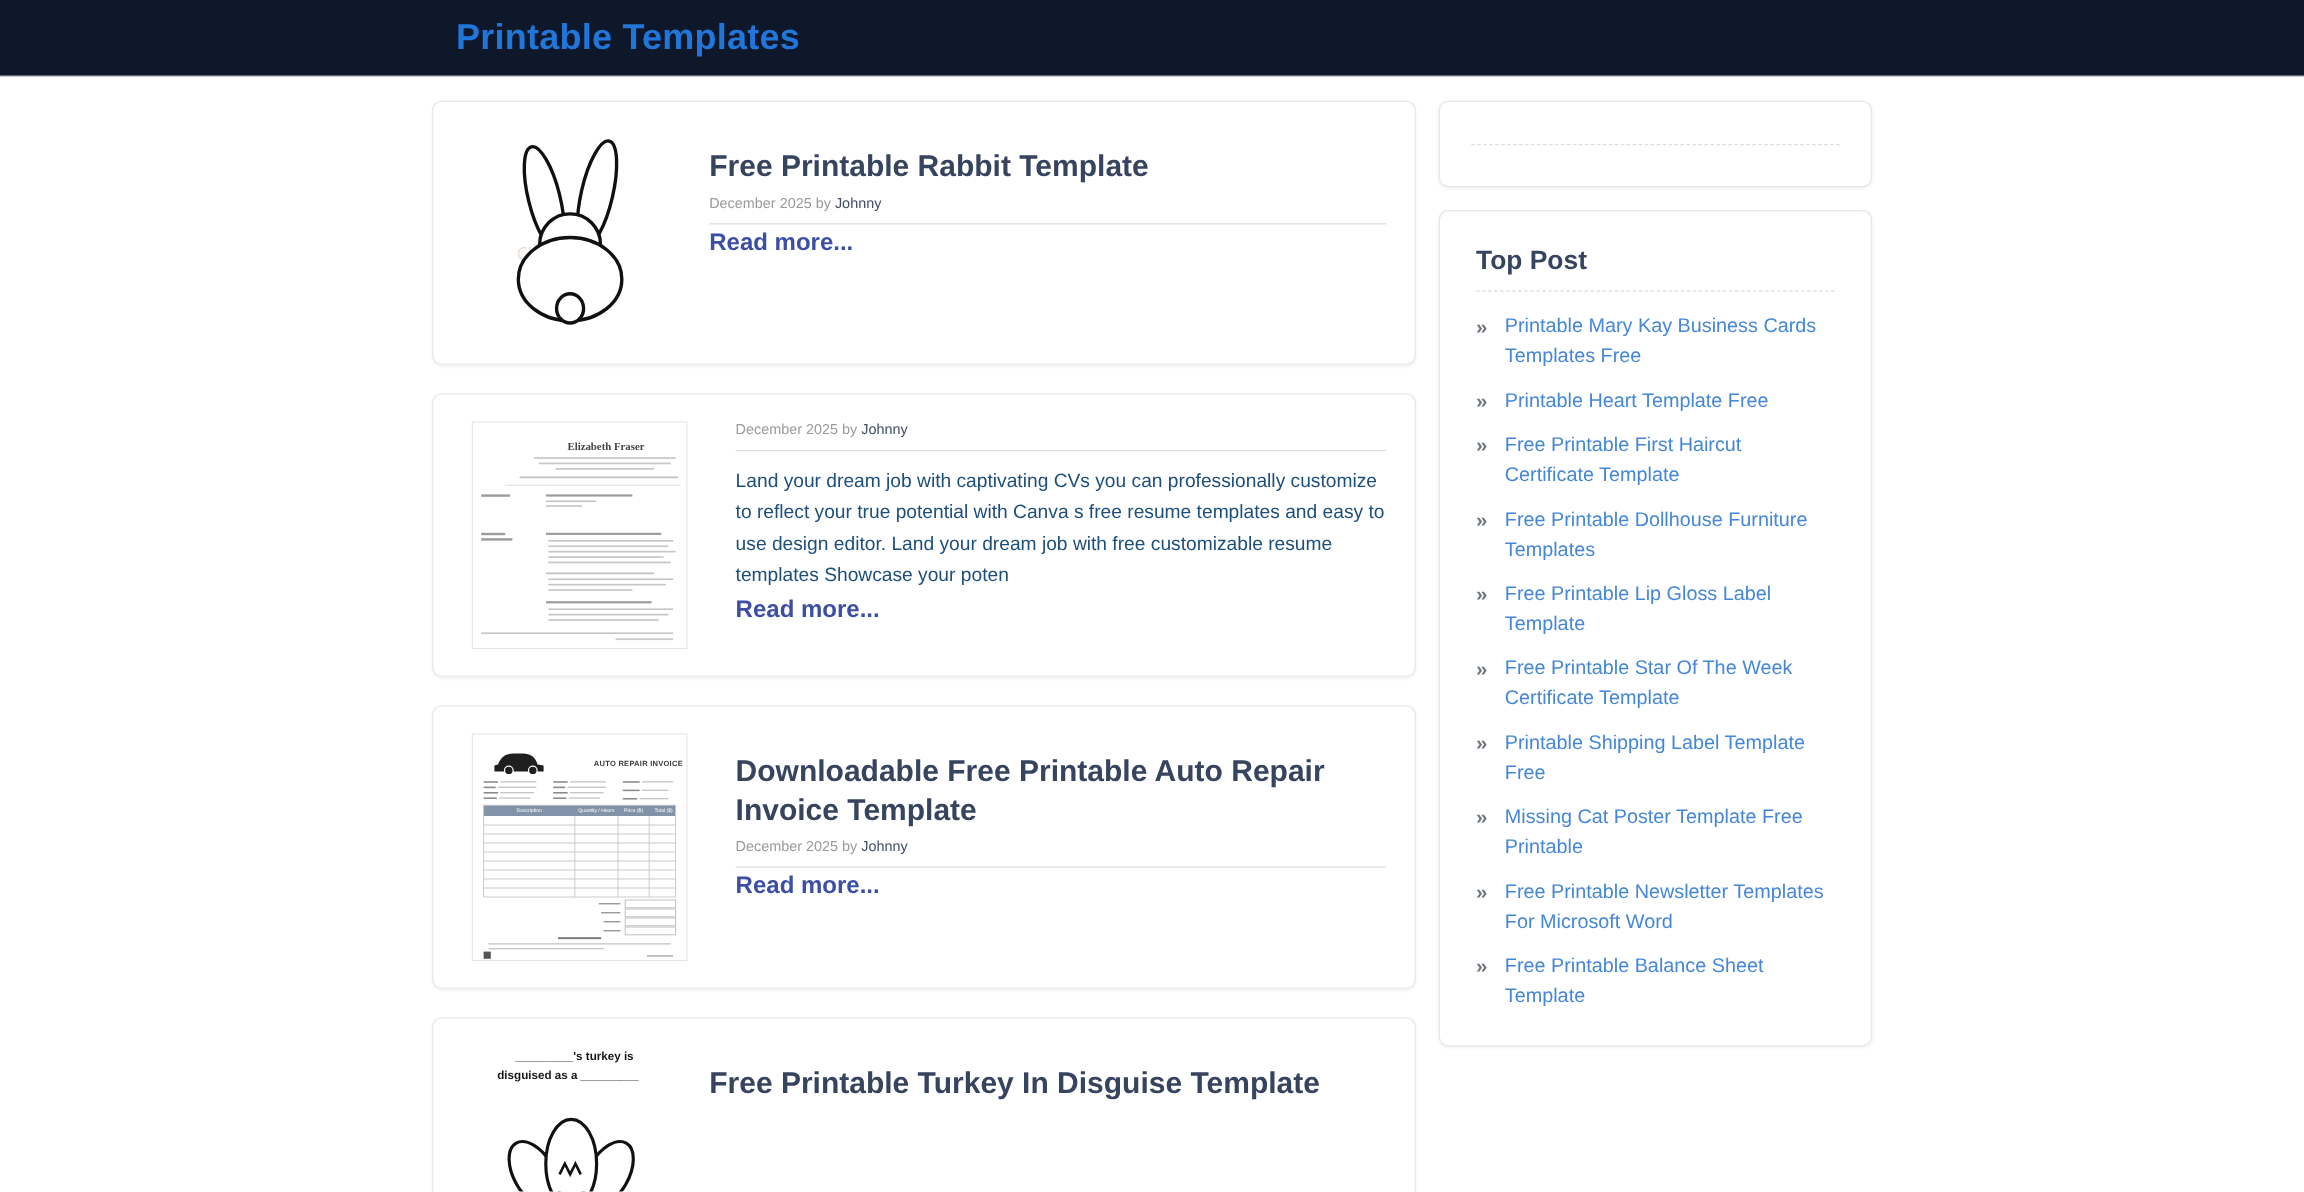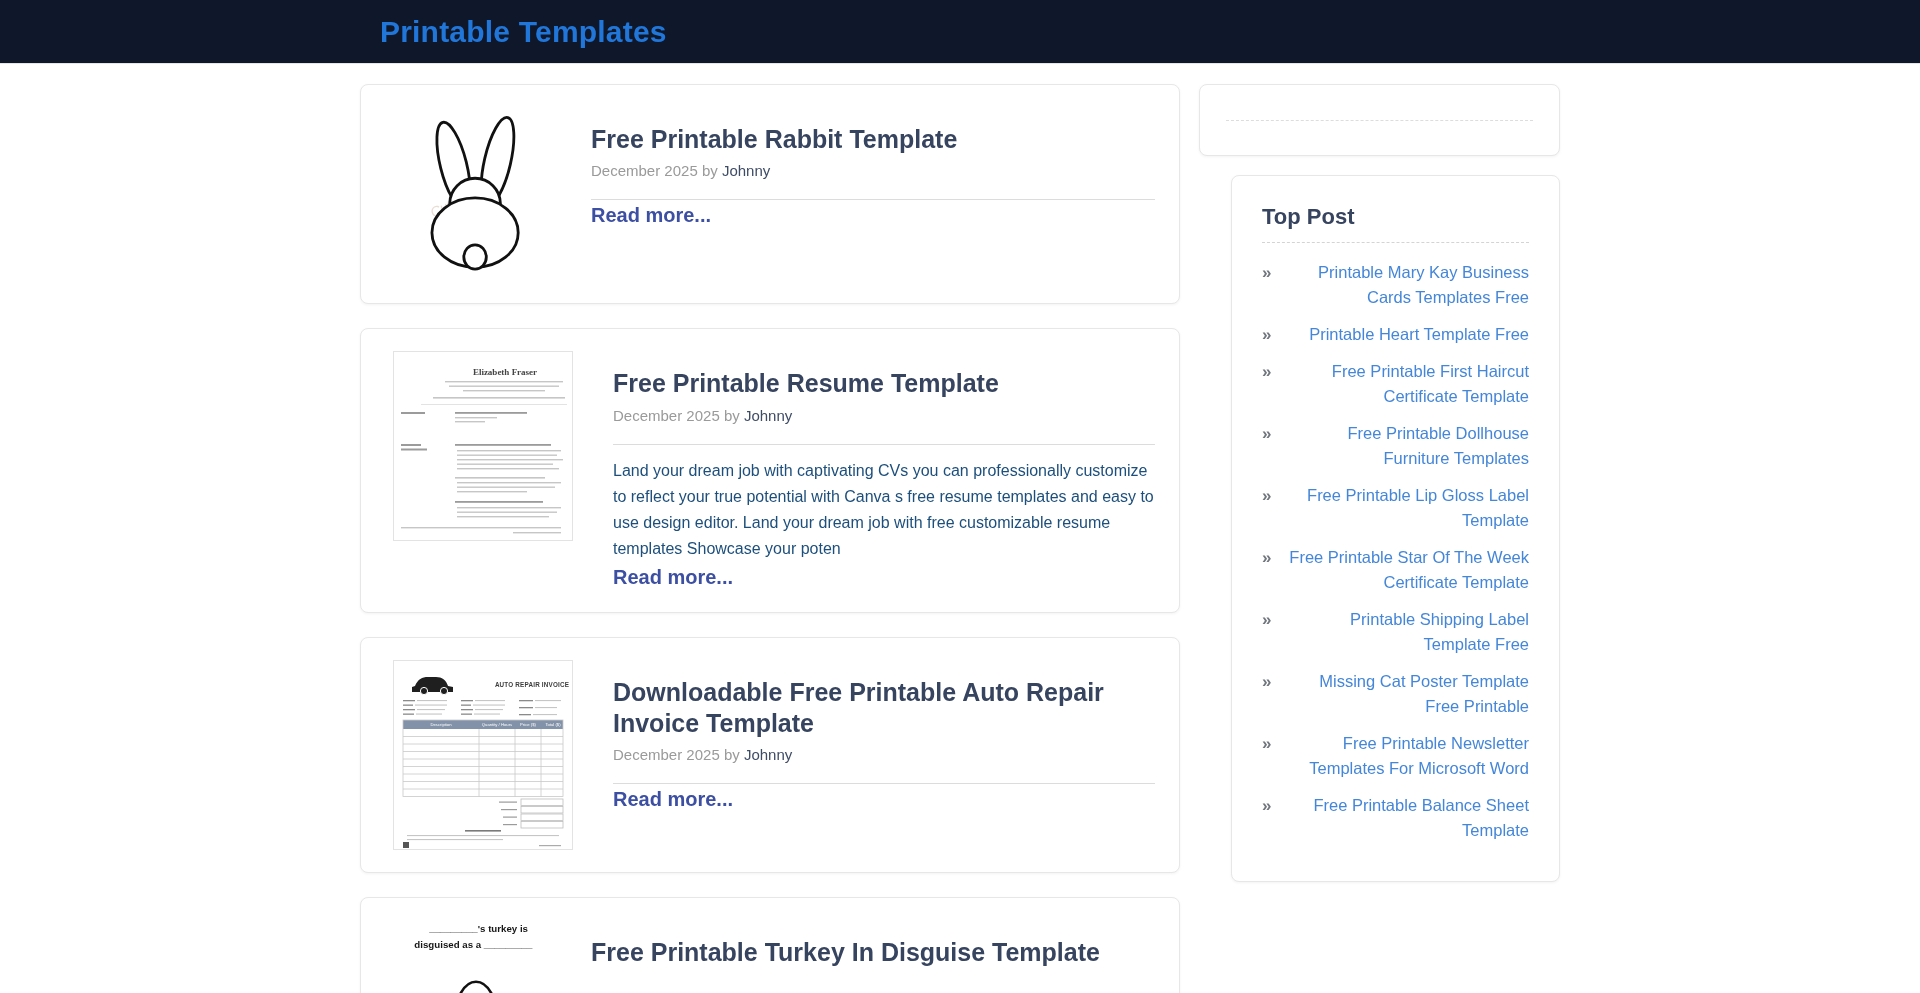--- a/index.html
+++ b/index.html
@@ -31,41 +31,41 @@
   .post-card { display:flex; padding:22px 24px 22px 32px; gap:40px; }
   .thumb { flex:0 0 180px; width:180px; }
   .thumb svg { display:block; width:100%; height:auto; }
   .thumb.narrow { flex:0 0 158px; width:158px; padding-left:8px; }
   .post-content { flex:1; min-width:0; }
   .post-title {
     margin:17px 0 7px; font-size:25px; line-height:1.25;
     color:#37445f; font-weight:bold; cursor:pointer;
   }
   .post-meta {
-    font-size:15px; color:#9a9a9a;
-    padding-bottom:20px; border-bottom:1px solid #dcdcdc;
+    font-size:12px; color:#9a9a9a;
+    padding-bottom:10px; border-bottom:1px solid #dcdcdc;
   }
   .post-meta .author { color:#3f4c66; cursor:pointer; }
   .excerpt { margin:13px 0 0; font-size:16px; line-height:26px; color:#1d4f7c; }
   .read-more {
     display:inline-block; margin-top:2px; font-size:20px; line-height:26px;
     font-weight:bold; color:#3c4fa3; text-decoration:none; cursor:pointer;
   }
   .ad-card { height:72px; display:flex; align-items:center; padding:0 26px; }
   .ad-line { flex:1; border-top:1px dashed #dddddd; height:0; }
-  .top-card { padding:28px 30px 38px;margin-left:32px; }
+  .top-card { padding:28px 30px 28px; }
   .top-title {
     margin:0; font-size:22px; font-weight:bold; color:#37445f;
     padding-bottom:12px; border-bottom:1px dashed #d4d4d4;
   }
   .top-list { list-style:none; margin:17px 0 0; padding:0; }
   .top-item { display:flex; gap:9px; margin-bottom:12px; font-size:16.5px; line-height:25px; }
   .top-item:last-child { margin-bottom:0; }
   .chev { color:#70767d; font-weight:bold; font-size:17px; flex:0 0 15px; }
-  .top-link { color:#4486d8; flex:1; cursor:pointer; text-decoration:none;text-align:right; }
+  .top-link { color:#4486d8; flex:1; cursor:pointer; text-decoration:none; }
 </style>
 </head>
 <body>
 
 <header class="site-header">
   <div class="header-inner">
     <h1 class="site-title">Printable Templates</h1>
   </div>
 </header>
 
@@ -131,21 +131,20 @@
             <rect x="64" y="140" width="70" height="1.4"></rect>
             <rect x="64" y="156" width="104" height="1.4"></rect>
             <rect x="64" y="160.5" width="100" height="1.4"></rect>
             <rect x="64" y="165" width="92" height="1.4"></rect>
             <rect x="8" y="176" width="160" height="1.4"></rect>
             <rect x="120" y="181" width="48" height="1.4"></rect>
           </g>
         </svg>
       </div>
       <div class="post-content">
-        <h2 class="post-title">Free Printable Resume Template</h2>
         <div class="post-meta">
           <span>December 2025</span>
           <span>by</span>
           <span class="author">Johnny</span>
         </div>
         <p class="excerpt">Land your dream job with captivating CVs you can professionally customize to reflect your true potential with Canva s free resume templates and easy to use design editor. Land your dream job with free customizable resume templates Showcase your poten</p>
         <a class="read-more">Read more...</a>
       </div>
     </article>
 

